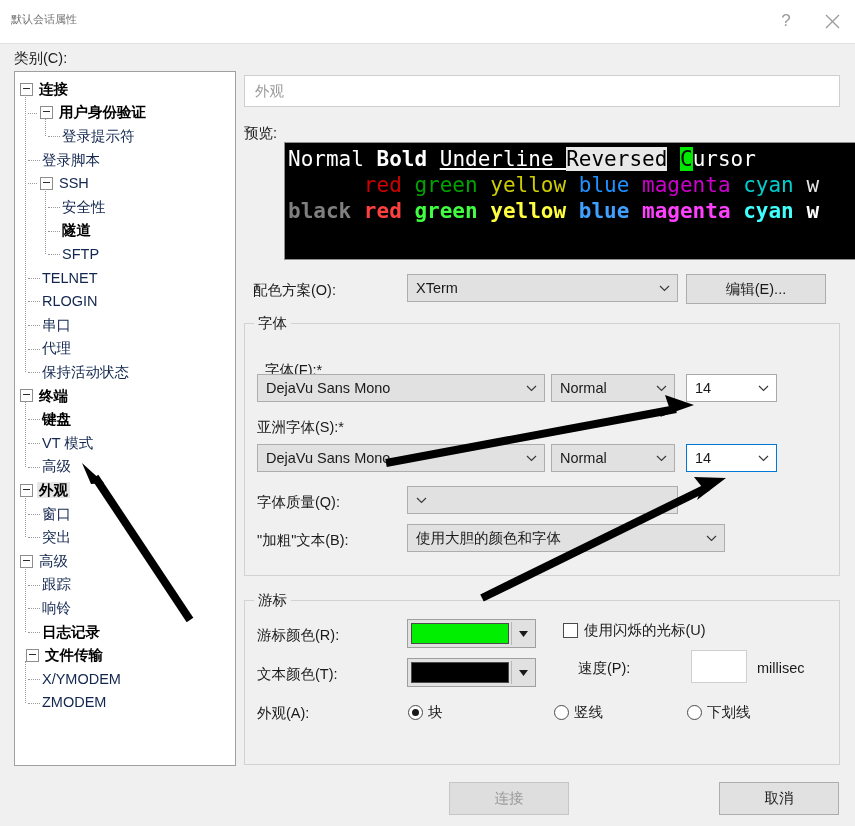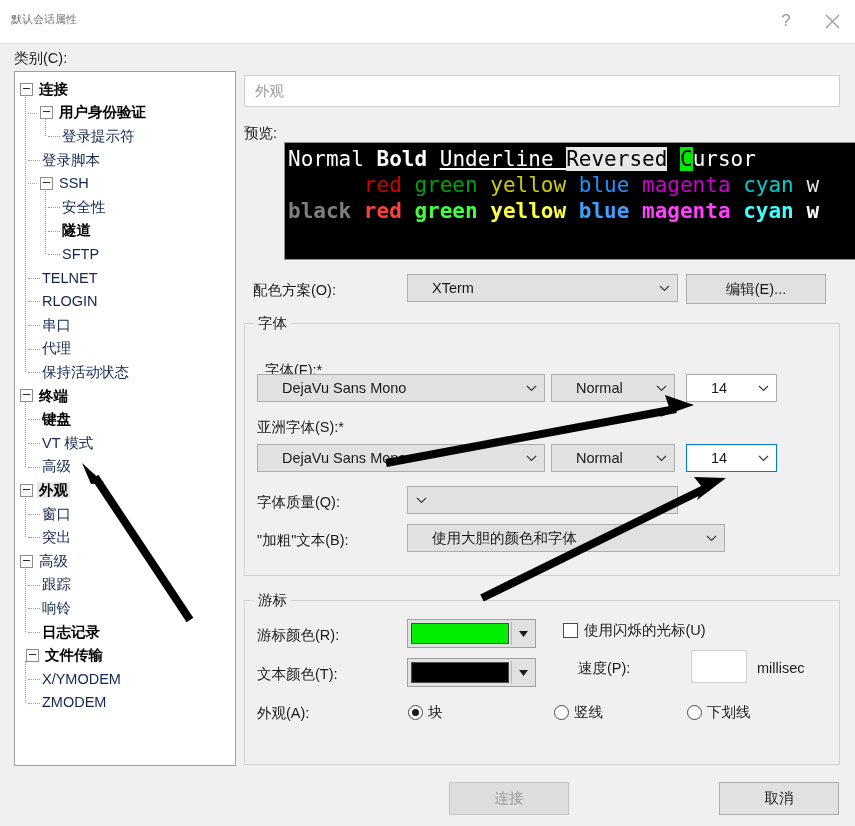--- a/index.html
+++ b/index.html
@@ -121,21 +121,21 @@
     position: absolute; font-size: 14.5px; color: #1a1a1a;
     white-space: nowrap;
   }
   .combo {
     position: absolute; box-sizing: border-box;
     background: #e1e1e1; border: 1px solid #adadad;
     height: 28px;
     display: flex; align-items: center;
     font-size: 14.5px; color: #1a1a1a;
   }
-  .combo .ctext { padding-left: 24px; flex: 1 1 auto; overflow: hidden; white-space: nowrap; }
+  .combo .ctext { padding-left: 8px; flex: 1 1 auto; overflow: hidden; white-space: nowrap; }
   .combo .carrow {
     width: 26px; flex: 0 0 auto;
     display: flex; align-items: center; justify-content: center;
   }
   .combo.white { background: #ffffff; border: 1px solid #a9a9a9; }
   .combo.focus { background: #ffffff; border: 1px solid #0078d7; }
   .btn {
     position: absolute; box-sizing: border-box;
     background: #e1e1e1; border: 1px solid #adadad;
     display: flex; align-items: center; justify-content: center;

